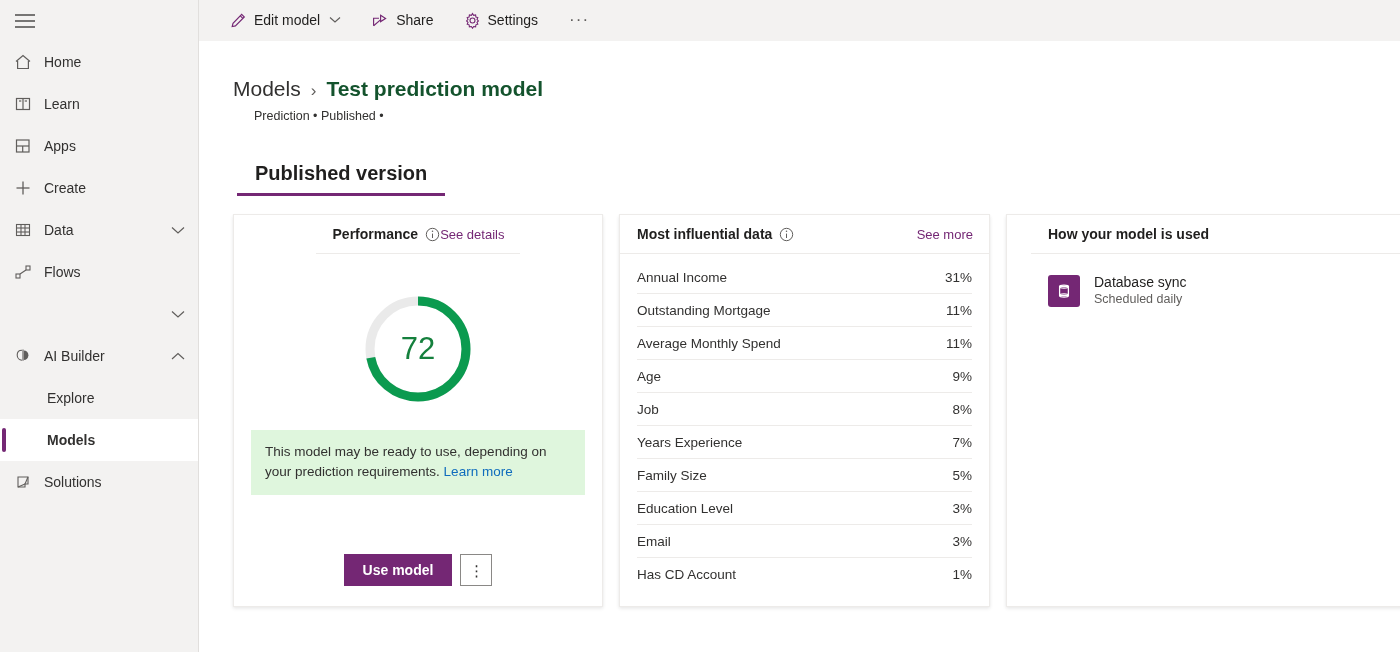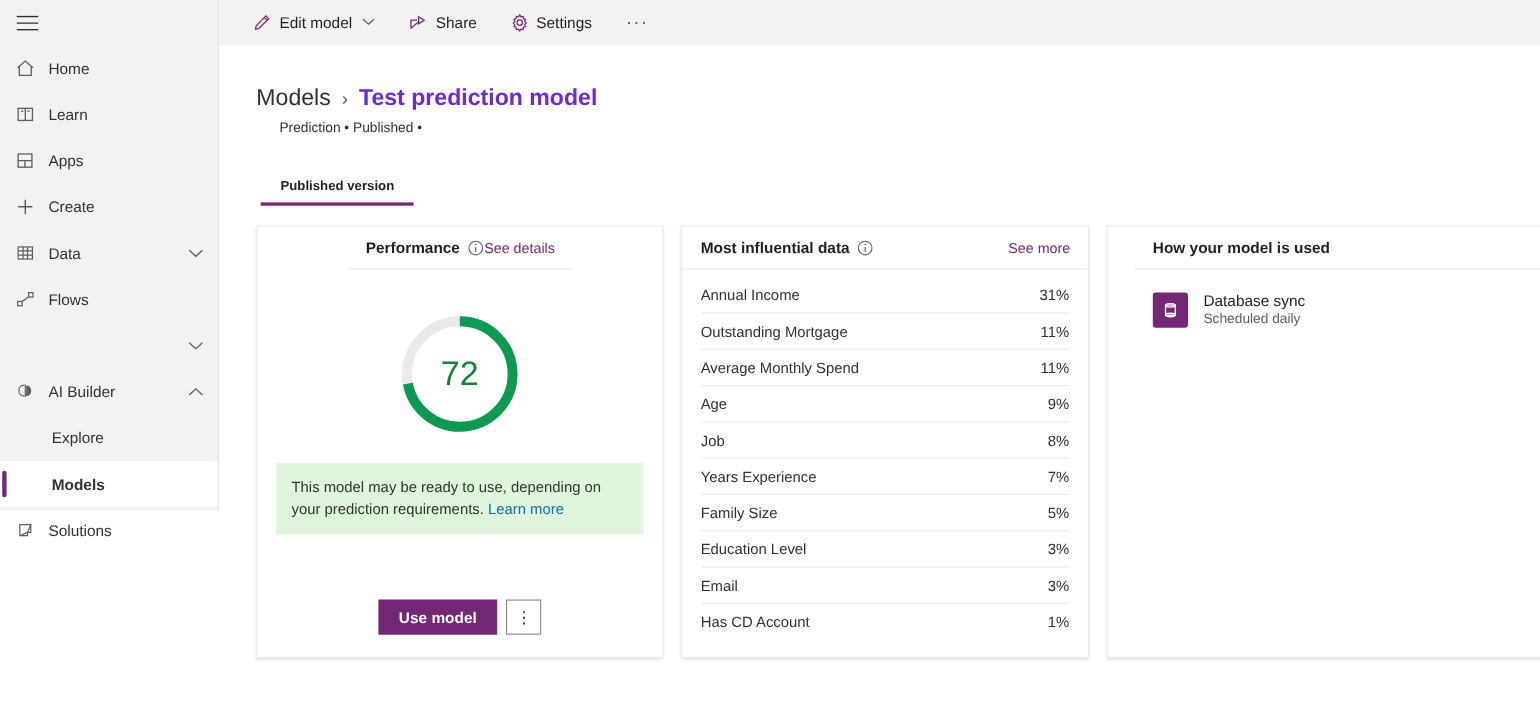--- a/index.html
+++ b/index.html
@@ -6,21 +6,21 @@
   html, body {
     width: 1400px; height: 652px;
     font-family: "Liberation Sans", sans-serif;
     background: #ffffff;
     overflow: hidden;
   }
   .app { display: flex; width: 1400px; height: 652px; }
 
   
   .sidebar {
-    width: 199px; height: 464px;
+    width: 199px; height: 652px;
     background: #f3f2f1;
     border-right: 1px solid #e1dfdd;
     flex: 0 0 199px;
     position: relative;
   }
   .hamburger {
     height: 41px; display: flex; align-items: center; padding-left: 15px;
     cursor: pointer;
   }
   .hamburger svg { display: block; }
@@ -73,26 +73,26 @@
   .tb-more { font-size: 17px; color: #605e5c; letter-spacing: 1px; padding: 0 10px; height:32px; display:flex; align-items:center; cursor:pointer;}
 
   .content { padding: 0 0 0 34px; }
 
   .breadcrumb {
     display: flex; align-items: baseline; gap: 10px;
     padding-top: 36px;
   }
   .bc-link { font-size: 21px; color: #323130; cursor: pointer; }
   .bc-sep { font-size: 17px; color: #605e5c; }
-  .bc-current { font-size: 21px; color: #6d28d9; font-weight: 600; }
+  .bc-current { font-size: 21px; color: #14532d; font-weight: 600; }
   .subtitle { font-size: 12.5px; color: #323130; margin-top: 8px; margin-left: 21px; }
 
   .tabs { display: flex; gap: 0px; margin-top: 30px; margin-left: 4px; }
   .tab {
-    font-size: 12px; color: #323130;
+    font-size: 20px; color: #323130;
     padding: 9px 18px 11px 18px;
     cursor: pointer; position: relative;
   }
   .tab.active { font-weight: 700; color: #201f1e; }
   .tab.active::after {
     content:""; position: absolute; left: 0px; right: 0px; bottom: 0;
     height: 3px; background: #742774;
   }
 
   .cards {

